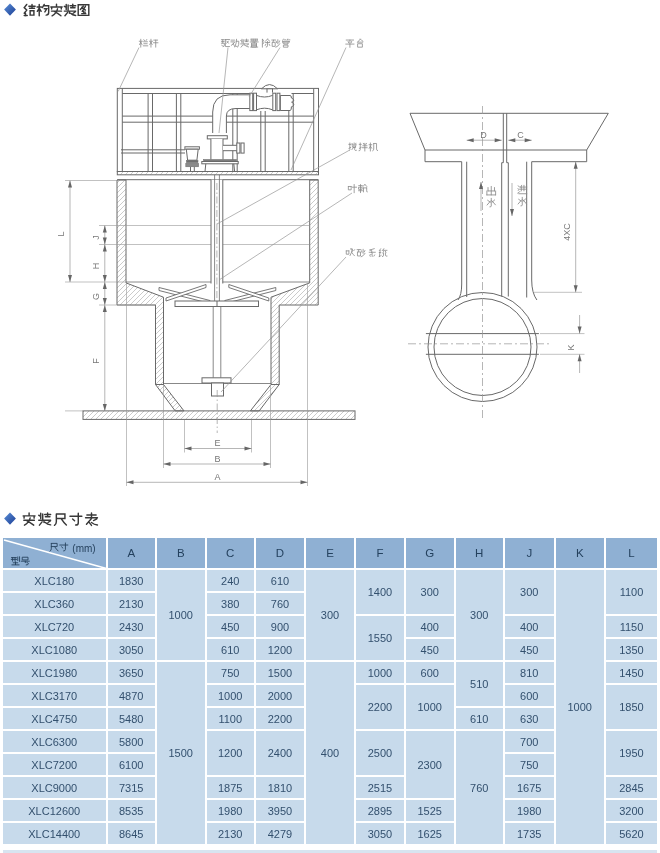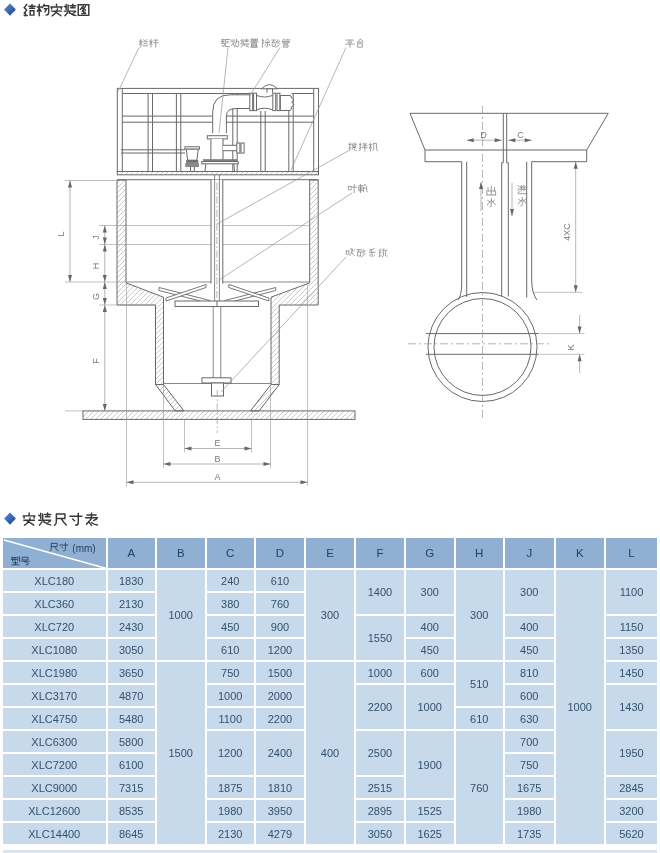--- a/index.html
+++ b/index.html
@@ -437,37 +437,37 @@
         <td>1450</td>
       </tr>
 <tr>
         <td>XLC3170</td>
         <td>4870</td>
         <td>1000</td>
         <td>2000</td>
         <td rowspan="2">2200</td>
         <td rowspan="2">1000</td>
         <td>600</td>
-        <td rowspan="2">1430</td>
+        <td rowspan="2">1850</td>
       </tr>
 <tr>
         <td>XLC4750</td>
         <td>5480</td>
         <td>1100</td>
         <td>2200</td>
         <td>610</td>
         <td>630</td>
       </tr>
 <tr>
         <td>XLC6300</td>
         <td>5800</td>
         <td rowspan="2">1200</td>
         <td rowspan="2">2400</td>
         <td rowspan="2">2500</td>
-        <td rowspan="3">1900</td>
+        <td rowspan="3">2300</td>
         <td rowspan="5">760</td>
         <td>700</td>
         <td rowspan="2">1950</td>
       </tr>
 <tr>
         <td>XLC7200</td>
         <td>6100</td>
         <td>750</td>
       </tr>
 <tr>

